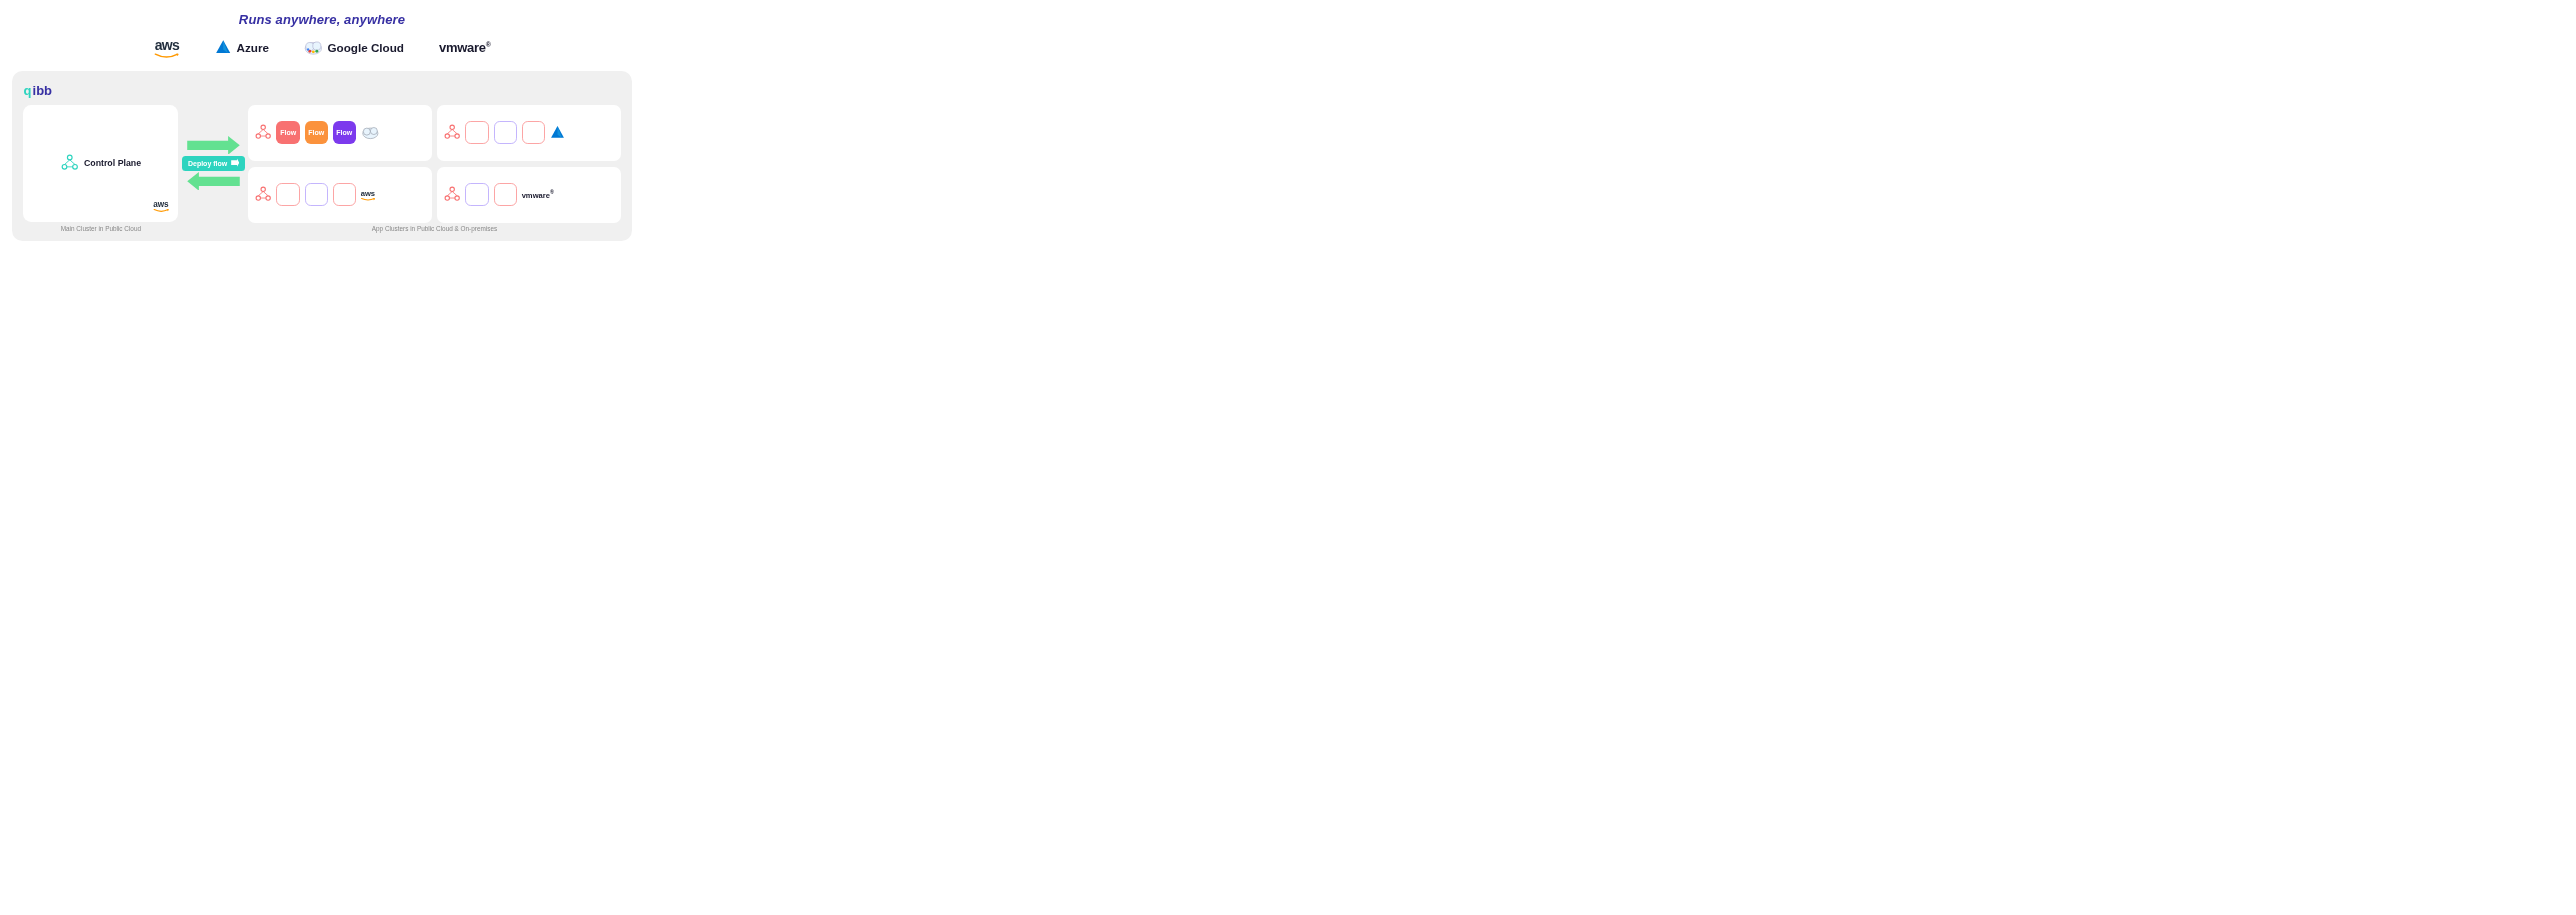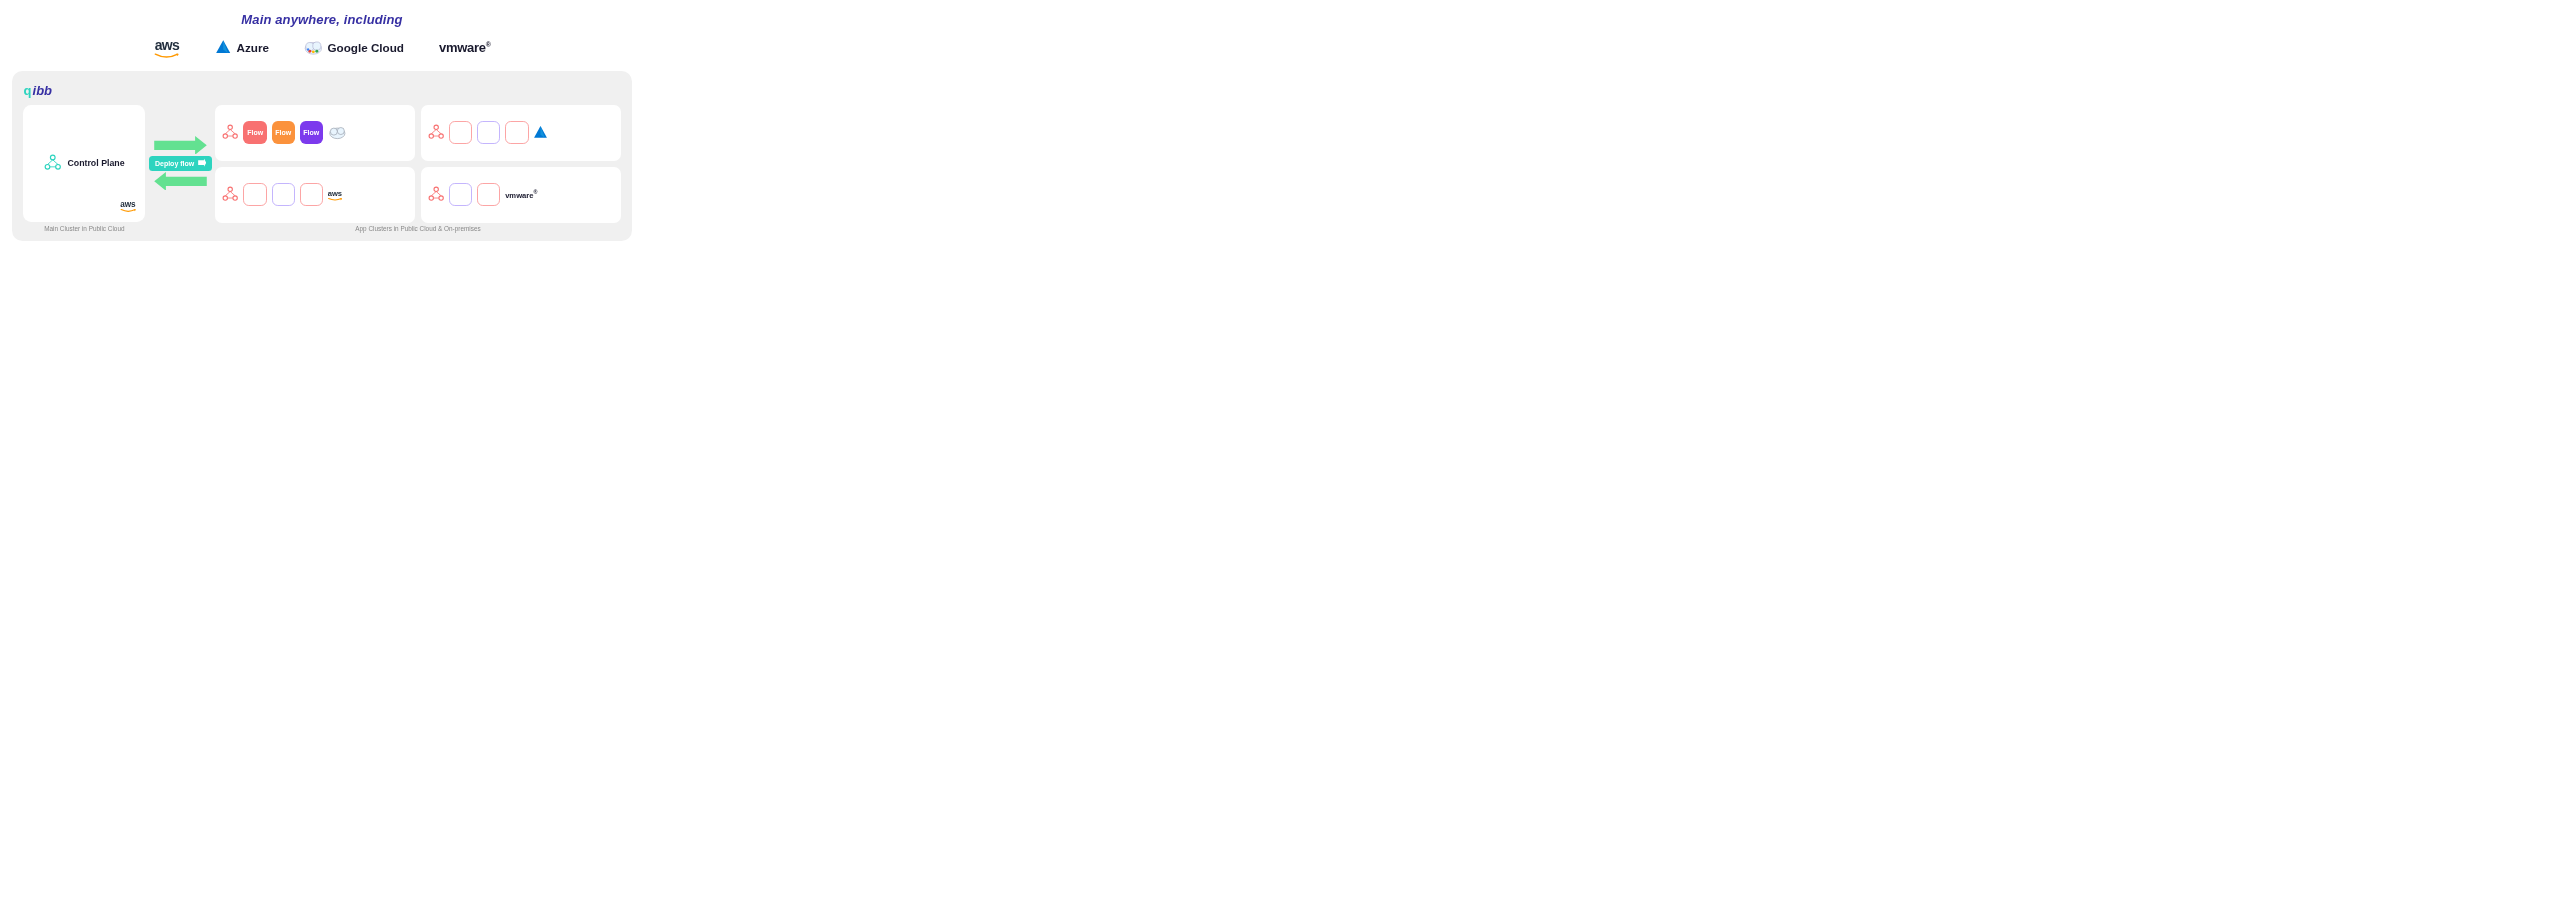--- a/index.html
+++ b/index.html
@@ -86,27 +86,27 @@
     
     .qibb-brand {
       display: flex;
       align-items: center;
       gap: 1.2px;
       margin-bottom: 7px;
       font-size: 13px;
       font-weight: 700;
     }
     .qibb-q { color: #2dd4bf; }
-    .qibb-rest { color: #3730a3; font-style: italic; }
+    .qibb-rest { color: #3730a3; }
 
     
     .control-plane-box {
       background: #ffffff;
       border-radius: 8.2px;
-      width: 122px;
+      width: 155px;
       height: 117px;
       display: flex;
       flex-direction: column;
       align-items: center;
       justify-content: center;
       gap: 5.8px;
       position: relative;
       flex-shrink: 0;
     }
     .control-plane-content {
@@ -248,21 +248,21 @@
       gap: 4.7px;
       flex: 1;
     }
   </style>
 </head>
 <body>
 
 <div class="page-wrapper">
 
   <div class="header-section">
-    <div class="header-title">Main anywhere, including</div>
+    <div class="header-title">Runs anywhere, anywhere</div>
   </div>
 
   <div class="cloud-logos">
 
     <div class="aws-logo cloud-logo">
       <div style="display:flex;flex-direction:column;align-items:center;">
         <span style="font-size:14px;font-weight:900;letter-spacing:-0.6px;color:#232f3e;">aws</span>
         <svg class="aws-smile" viewBox="0 0 46 8">
           <path d="M4 2 Q23 12 42 2" stroke="#ff9900" stroke-width="2.5" fill="none" stroke-linecap="round"></path>
           <polygon points="40,1 44,3 41,5" fill="#ff9900"></polygon>

